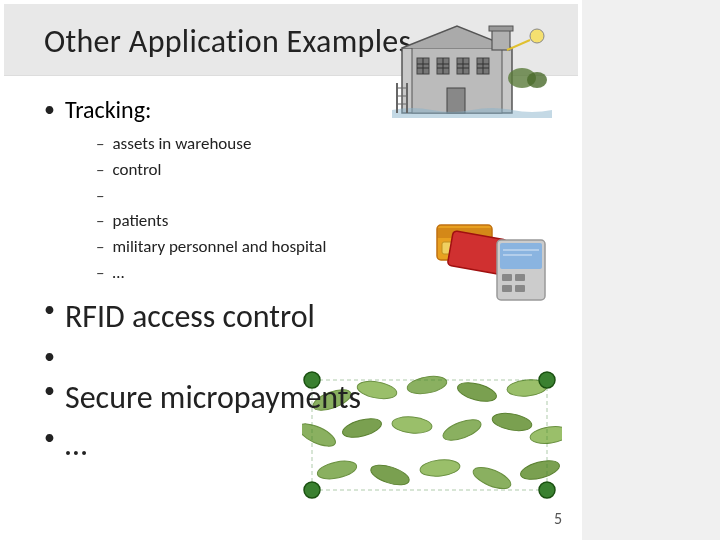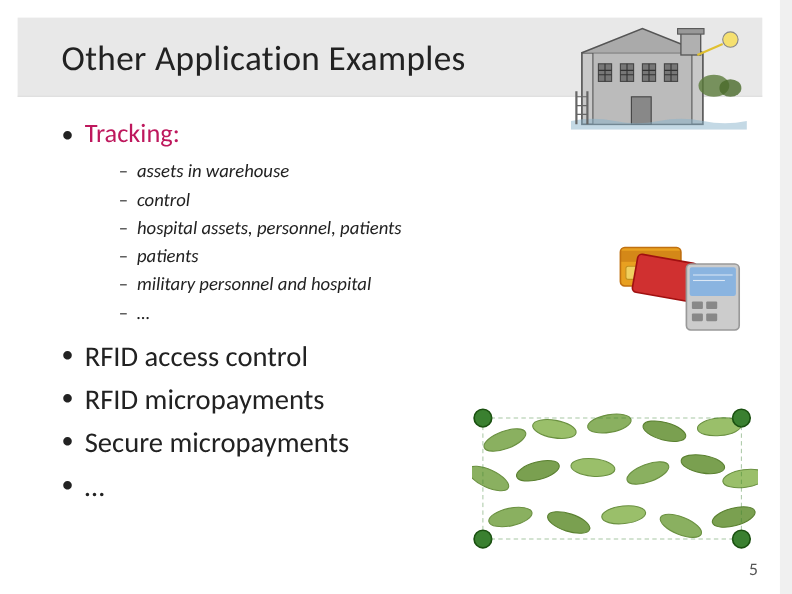--- a/index.html
+++ b/index.html
@@ -7,25 +7,25 @@
     body {
       width: 720px;
       height: 540px;
       background: #f0f0f0;
       font-family: 'Calibri', 'Segoe UI', Arial, sans-serif;
       overflow: hidden;
       position: relative;
     }
 
     .slide {
-      width: 709px;
+      width: 582px;
       height: 540px;
       background: #ffffff;
       position: relative;
-      padding: 16px;
+      padding: 4px;
     }
 
     .title-bar {
       background: #e8e8e8;
       padding: 18px 40px 14px 40px;
       border-bottom: 1px solid #ddd;
     }
 
     .title-text {
       font-size: 32px;
@@ -48,21 +48,21 @@
     .bullet-dot {
       font-size: 22px;
       color: #222;
       margin-right: 10px;
       margin-top: 2px;
       line-height: 1.3;
     }
 
     .bullet-label {
       font-size: 24px;
-      color: #be185d;
+      color: #000000;
       line-height: 1.35;
       font-weight: normal;
     }
 
     .sub-list {
       margin-left: 52px;
       margin-bottom: 10px;
     }
 
     .sub-item {
@@ -75,21 +75,20 @@
       font-size: 17px;
       color: #333;
       margin-right: 8px;
       line-height: 1.45;
     }
 
     .sub-text {
       font-size: 17px;
       color: #222;
       line-height: 1.45;
-      font-style: italic;
     }
 
     .bullets-bottom {
       margin-top: 4px;
     }
 
     .bullet-main-sm {
       display: flex;
       align-items: flex-start;
       margin-bottom: 4px;
@@ -97,21 +96,21 @@
 
     .bullet-dot-sm {
       font-size: 22px;
       color: #222;
       margin-right: 10px;
       margin-top: 0px;
       line-height: 1.35;
     }
 
     .bullet-label-sm {
-      font-size: 26px;
+      font-size: 32px;
       color: #222;
       line-height: 1.35;
       text-align: center;
     }
 
     
     .illustration-prison {
       position: absolute;
       top: 18px;
       right: 30px;
@@ -273,21 +272,20 @@
       <div class="sub-item">
         <span class="dash">–</span>
         <span class="sub-text">assets in warehouse</span>
       </div>
       <div class="sub-item">
         <span class="dash">–</span>
         <span class="sub-text">control</span>
       </div>
       <div class="sub-item">
         <span class="dash">–</span>
-        <span class="sub-text">hospital assets, personnel, patients</span>
       </div>
       <div class="sub-item">
         <span class="dash">–</span>
         <span class="sub-text">patients</span>
       </div>
       <div class="sub-item">
         <span class="dash">–</span>
         <span class="sub-text">military personnel and hospital</span>
       </div>
       <div class="sub-item">
@@ -296,21 +294,20 @@
       </div>
     </div>
 
     <div class="bullets-bottom">
       <div class="bullet-main-sm">
         <span class="bullet-dot-sm">•</span>
         <span class="bullet-label-sm">RFID access control</span>
       </div>
       <div class="bullet-main-sm">
         <span class="bullet-dot-sm">•</span>
-        <span class="bullet-label-sm">RFID micropayments</span>
       </div>
       <div class="bullet-main-sm">
         <span class="bullet-dot-sm">•</span>
         <span class="bullet-label-sm">Secure micropayments</span>
       </div>
       <div class="bullet-main-sm">
         <span class="bullet-dot-sm">•</span>
         <span class="bullet-label-sm">…</span>
       </div>
     </div>

